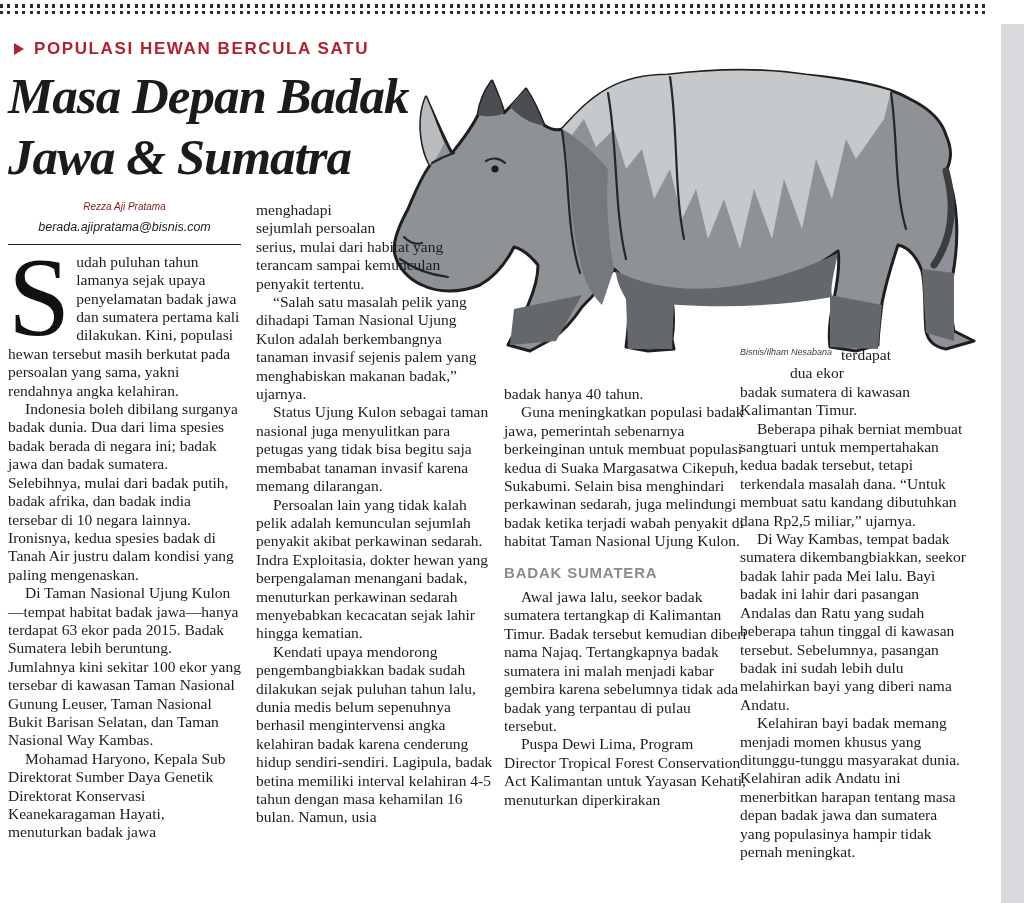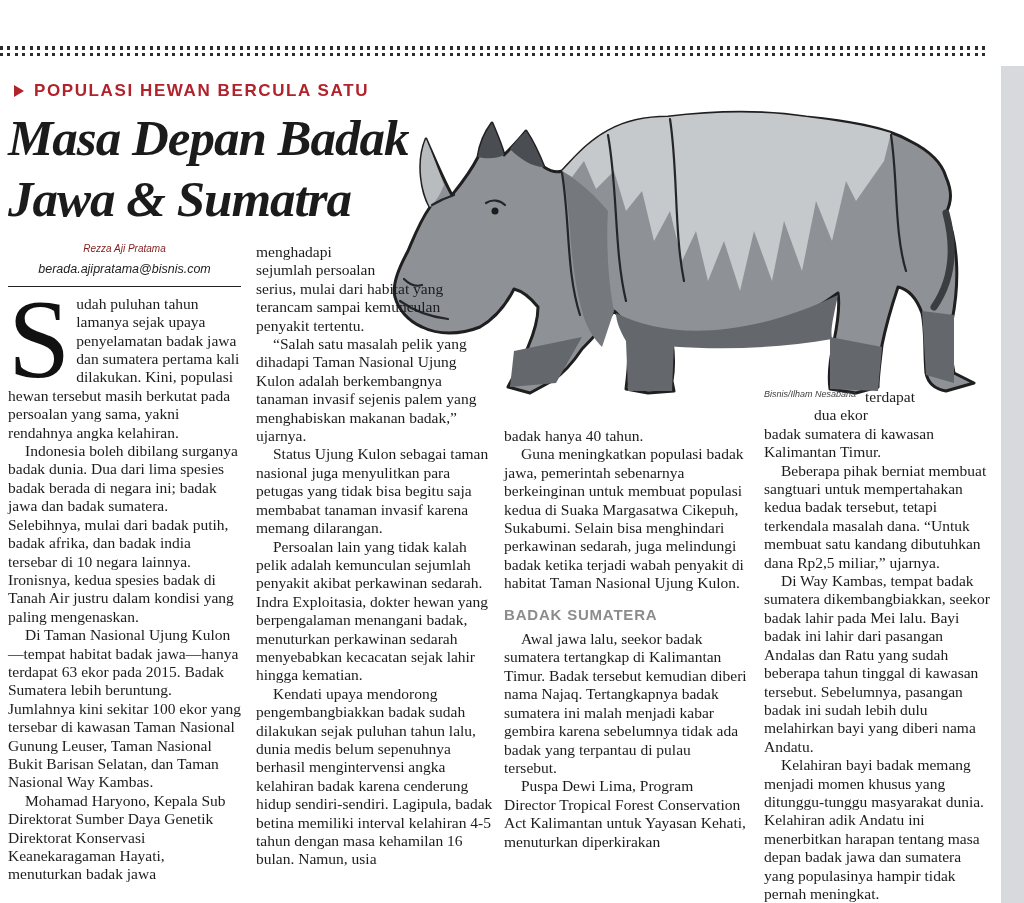--- a/index.html
+++ b/index.html
@@ -1,20 +1,20 @@
 <!DOCTYPE html>
 <html><head>
 <meta charset="utf-8">
 <style>
   html,body{margin:0;padding:0;}
   body{
     width:1024px;height:903px;background:#ffffff;position:relative;overflow:hidden;
     font-family:"Liberation Serif", serif;color:#1e1e1e;
   }
-  .page{position:absolute;inset:0;margin-top:42px;}
+  .page{position:absolute;inset:0;}
   
   .dots{position:absolute;left:0;top:4px;width:990px;height:13px;}
   .dots .row{height:3.5px;margin-bottom:3px;
     background-image:repeating-linear-gradient(to right,#2c2c2c 0 3px,transparent 3px 7.5px);}
   
   .edge-strip{position:absolute;left:1001px;top:24px;width:23px;height:879px;background:#d8d9dd;}
   
   .kicker{position:absolute;left:14px;top:39px;display:flex;align-items:center;gap:10px;
     font-family:"Liberation Sans",sans-serif;font-weight:bold;font-size:17px;
     letter-spacing:1.6px;color:#b2222b;white-space:nowrap;}
@@ -181,21 +181,21 @@
   </div>
 
   <div class="col" style="left:504px;top:385px;width:243px;">
     <p>badak hanya 40 tahun.</p>
     <p class="ind">Guna meningkatkan populasi badak jawa, pemerintah sebenarnya berkeinginan untuk membuat populasi kedua di Suaka Margasatwa Cikepuh, Sukabumi. Selain bisa menghindari perkawinan sedarah, juga melindungi badak ketika terjadi wabah penyakit di habitat Taman Nasional Ujung Kulon.</p>
     <div class="subhead">BADAK SUMATERA</div>
     <p class="ind">Awal jawa lalu, seekor badak sumatera tertangkap di Kalimantan Timur. Badak tersebut kemudian diberi nama Najaq. Tertangkapnya badak sumatera ini malah menjadi kabar gembira karena sebelumnya tidak ada badak yang terpantau di pulau tersebut.</p>
     <p class="ind">Puspa Dewi Lima, Program Director Tropical Forest Conservation Act Kalimantan untuk Yayasan Kehati, menuturkan diperkirakan</p>
   </div>
 
-  <div class="col" style="left:764px;top:343px;width:229px;">
+  <div class="col" style="left:740px;top:343px;width:229px;">
     <div class="credit-row">
       <span class="credit">Bisnis/Ilham Nesabana</span>
       <span>terdapat</span>
     </div>
     <div class="line-dua">dua ekor</div>
     <p>badak sumatera di kawasan Kalimantan Timur.</p>
     <p class="ind">Beberapa pihak berniat membuat sangtuari untuk mempertahakan kedua badak tersebut, tetapi terkendala masalah dana. “Untuk membuat satu kandang dibutuhkan dana Rp2,5 miliar,” ujarnya.</p>
     <p class="ind">Di Way Kambas, tempat badak sumatera dikembangbiakkan, seekor badak lahir pada Mei lalu. Bayi badak ini lahir dari pasangan Andalas dan Ratu yang sudah beberapa tahun tinggal di kawasan tersebut. Sebelumnya, pasangan badak ini sudah lebih dulu melahirkan bayi yang diberi nama Andatu.</p>
     <p class="ind">Kelahiran bayi badak memang menjadi momen khusus yang ditunggu-tunggu masyarakat dunia. Kelahiran adik Andatu ini menerbitkan harapan tentang masa depan badak jawa dan sumatera yang populasinya hampir tidak pernah meningkat.</p>
   </div>

